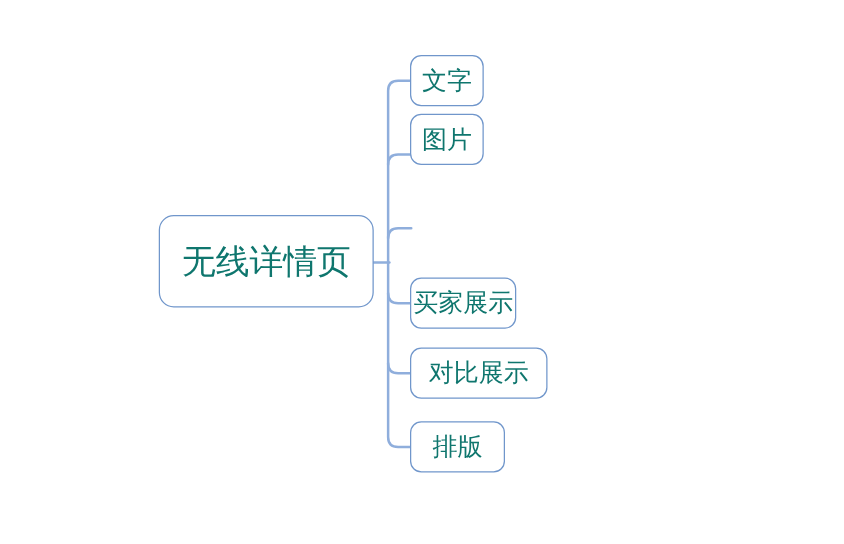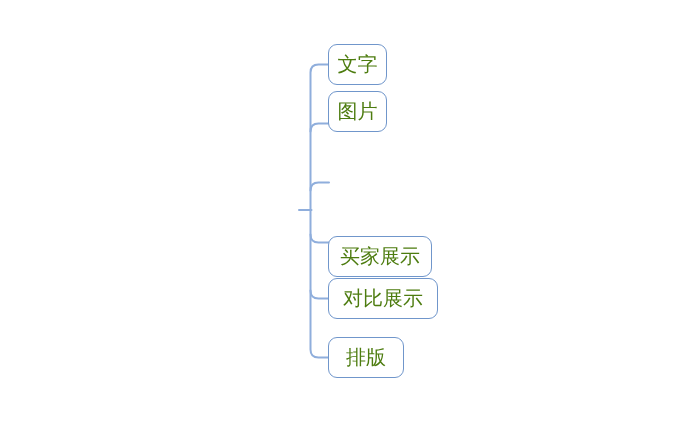--- a/index.html
+++ b/index.html
@@ -27,21 +27,21 @@
     stroke: #8FAEDC;
     stroke-width: 2;
     stroke-linecap: round;
   }
   .node {
     position: absolute;
     box-sizing: border-box;
     border: 1.5px solid #7096CB;
     border-radius: 9px;
     background: #ffffff;
-    color: #4d7c0f;
+    color: #0f766e;
     display: flex;
     align-items: center;
     justify-content: center;
     white-space: nowrap;
     cursor: default;
   }
   .node-root {
     left: 127px;
     top: 172px;
     width: 172px;
@@ -50,38 +50,41 @@
     font-size: 27px;
   }
   .node-child {
     font-size: 20px;
     height: 41px;
     left: 328px;
   }
   .n1 { top: 44px;  width: 59px; }
   .n2 { top: 91px; width: 59px; }
   .n3 { top: 162px; width: 59px; }
-  .n4 { top: 236px; width: 104px; }
+  .n4 { top: 222px; width: 85px; }
   .n5 { top: 278px; width: 110px; align-items: center; }
   .n6 { top: 337px; width: 76px; }
 </style>
 </head>
 <body>
 
 <div class="canvas">
 
   <svg class="connectors" viewBox="0 0 675 435" xmlns="http://www.w3.org/2000/svg">
     <path d="M 299 210 L 311.5 210"></path>
     <path d="M 329 64.5 L 318.5 64.5 Q 310.5 64.5 310.5 72.5 L 310.5 349.5 Q 310.5 357.5 318.5 357.5 L 329 357.5"></path>
     <path d="M 310.5 131.5 Q 310.5 123.5 318.5 123.5 L 329 123.5"></path>
     <path d="M 310.5 190.5 Q 310.5 182.5 318.5 182.5 L 329 182.5"></path>
     <path d="M 310.5 234.5 Q 310.5 242.5 318.5 242.5 L 329 242.5"></path>
     <path d="M 310.5 290.5 Q 310.5 298.5 318.5 298.5 L 329 298.5"></path>
   </svg>
 
+  <div class="node node-root">
+    <span>无线详情页</span>
+  </div>
 
   <div class="node node-child n1">
     <span>文字</span>
   </div>
 
   <div class="node node-child n2">
     <span>图片</span>
   </div>
 
 

